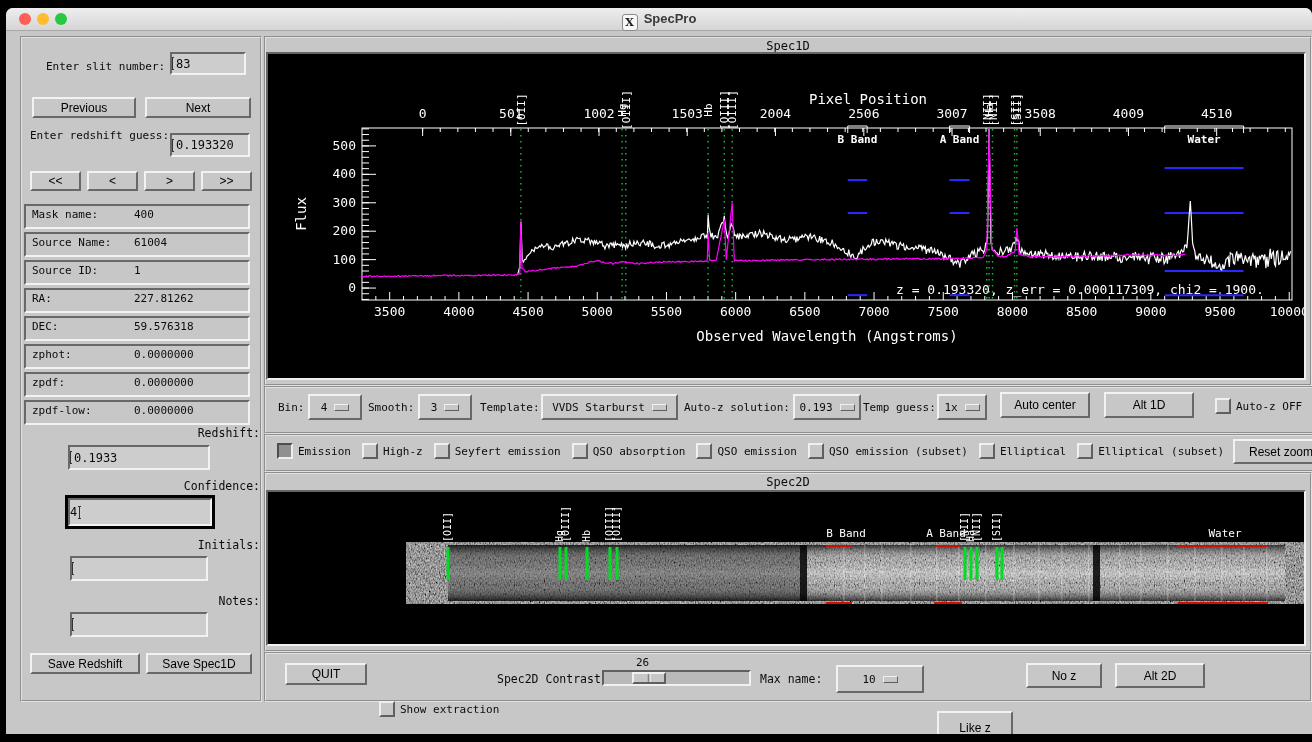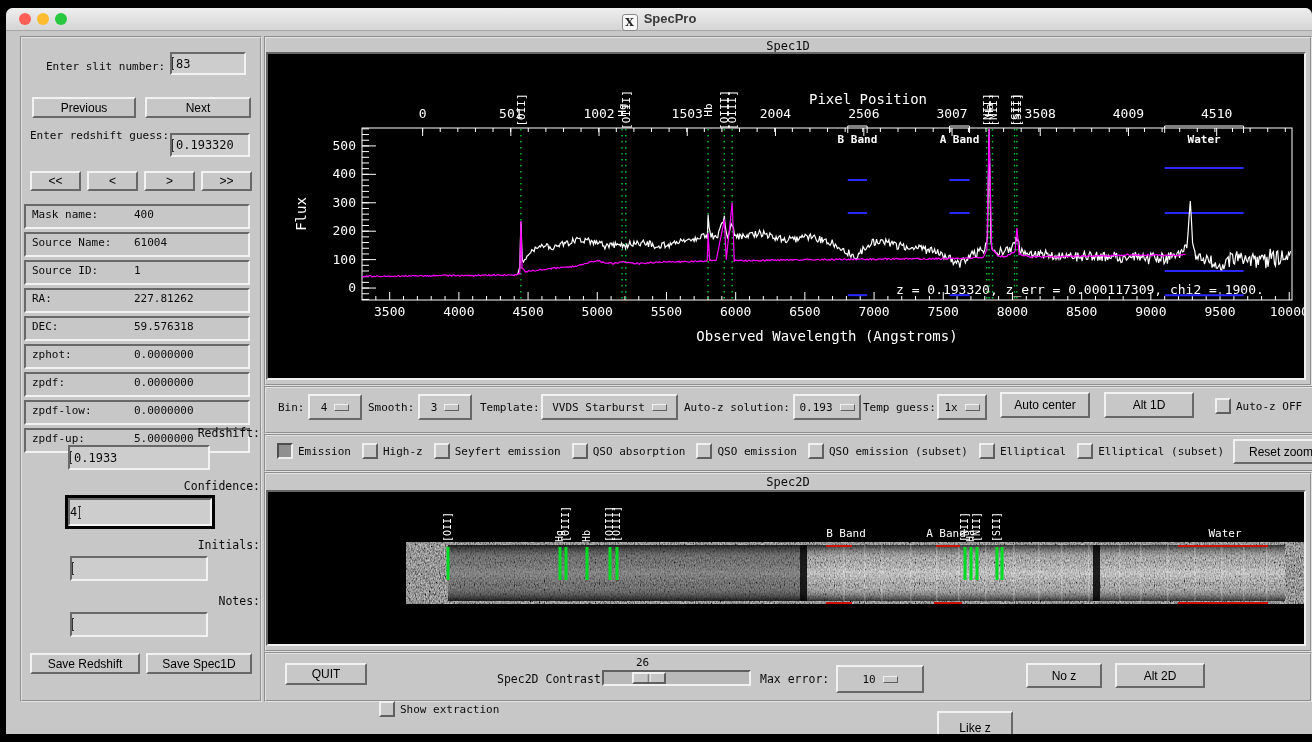--- a/index.html
+++ b/index.html
@@ -124,24 +124,20 @@
             <span class="rl">zphot:</span>
             <span class="rv">0.0000000</span>
           </div>
           <div class="inforow">
             <span class="rl">zpdf:</span>
             <span class="rv">0.0000000</span>
           </div>
           <div class="inforow">
             <span class="rl">zpdf-low:</span>
             <span class="rv">0.0000000</span>
-          </div>
-          <div class="inforow">
-            <span class="rl">zpdf-up:</span>
-            <span class="rv">5.0000000</span>
           </div>
         </div>
 
       <div class="lbl-center" style="top:388px;">Redshift:</div>
       <div class="input sunken" style="left:46px;top:407px;width:138px;height:21px;">
           <span class="caret"></span>
           <span>0.1933</span>
         </div>
 
       <div class="lbl-center" style="top:441px;">Confidence:</div>
@@ -578,21 +574,21 @@
       <button class="btn raised" style="left:19px;top:9px;width:82px;height:22px;">QUIT</button>
       <div class="cbitem" style="position:absolute;left:113px;top:14px;margin-top:33px;">
           <span class="cb-box"></span>
           <span>Show extraction</span>
         </div>
       <div class="lbl" style="left:231px;top:18px;font-size:11.5px;">Spec2D Contrast:</div>
       <div class="lbl" style="left:370px;top:2px;">26</div>
       <div class="slider-track" style="left:336px;top:16px;width:145px;height:12px;">
         <div class="slider-handle" style="left:28px;"></div>
       </div>
-      <div class="lbl" style="left:494px;top:18px;font-size:11.5px;">Max error:</div>
+      <div class="lbl" style="left:494px;top:18px;font-size:11.5px;">Max name:</div>
       <div class="dd raised" style="left:570px;top:11px;width:84px;height:24px;">
           <span>10</span>
           <span class="glyph"></span>
         </div>
       <button class="btn raised" style="left:671px;top:9px;width:76px;height:33px;margin-top:48px;">Like z</button>
       <button class="btn raised" style="left:760px;top:9px;width:76px;height:25px;">No z</button>
       <button class="btn raised" style="left:849px;top:9px;width:90px;height:25px;">Alt 2D</button>
     </div>
   </div>
 </div>

